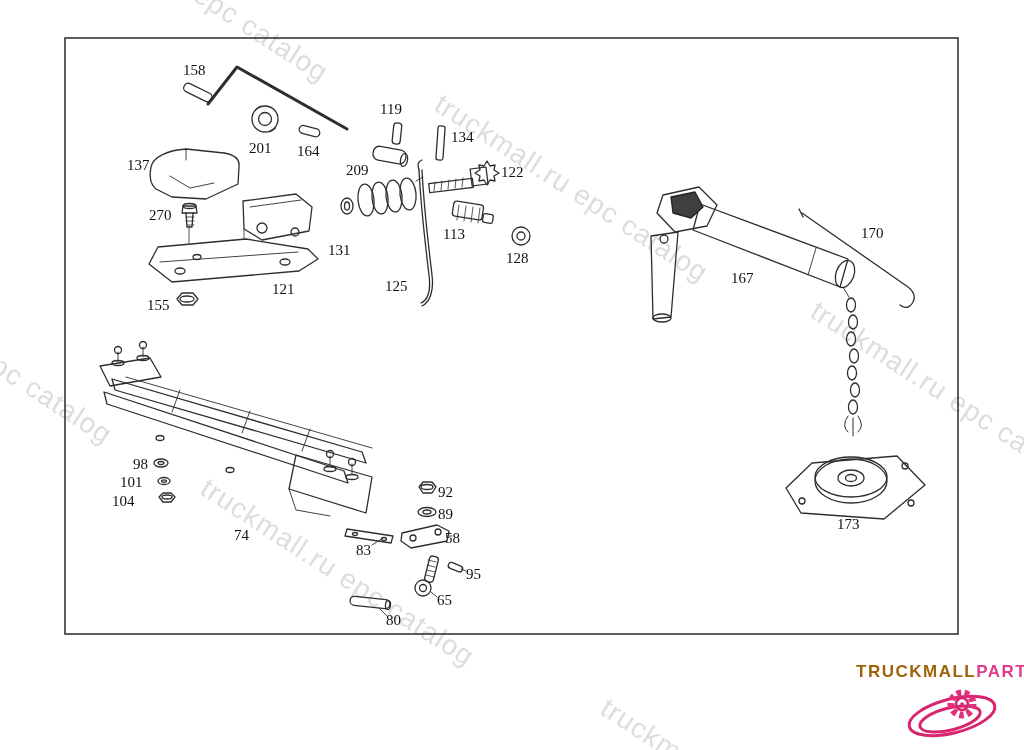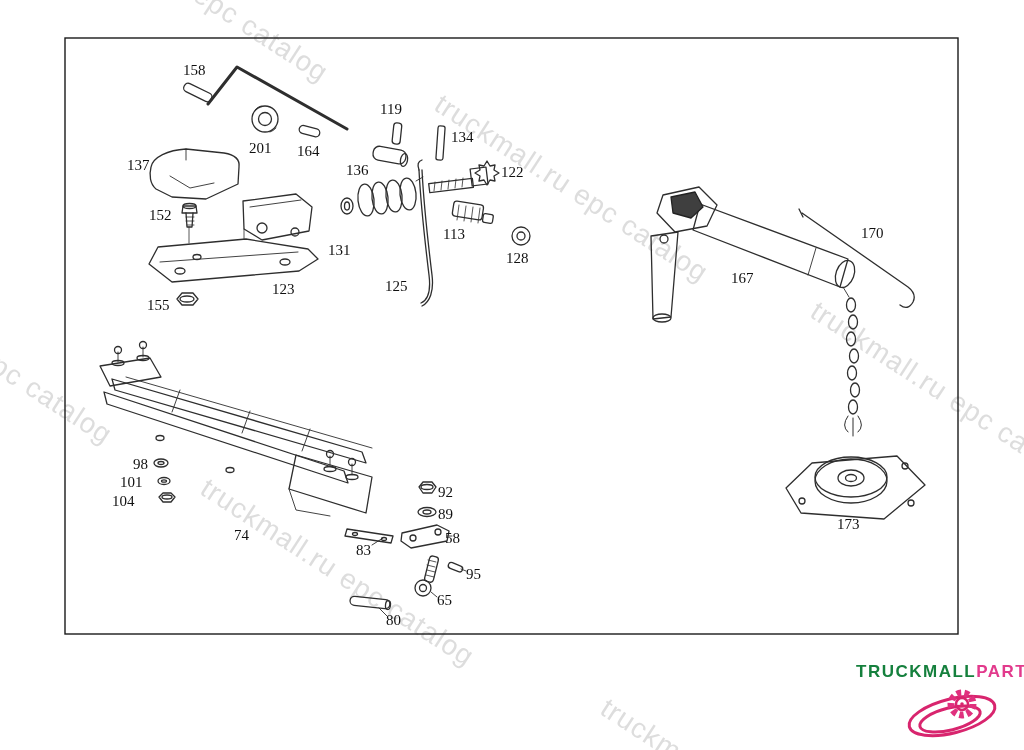--- a/index.html
+++ b/index.html
@@ -6,21 +6,21 @@
   .page{position:relative;width:1024px;height:750px;background:#fff;overflow:hidden;
         font-family:"Liberation Serif", serif;}
   .wm{position:absolute;z-index:1;font-family:"Liberation Sans",sans-serif;
       font-size:28px;color:#c7c7c7;opacity:.6;letter-spacing:1px;white-space:nowrap;
       transform:rotate(33deg);transform-origin:0 0;pointer-events:none;}
   svg.diagram{position:absolute;left:0;top:0;z-index:2;}
   .lbl{position:absolute;z-index:3;font:15px "Liberation Serif", serif;color:#101010;}
   .logo{position:absolute;left:856px;top:662px;z-index:4;width:160px;}
   .logo-text{font-family:"Liberation Sans",sans-serif;font-weight:bold;font-size:17px;
              letter-spacing:1.5px;white-space:nowrap;}
-  .logo-brand{color:#15803d;}
+  .logo-brand{color:#a16207;}
   .logo-suffix{color:#e23a8c;}
   .logo-icon{margin-left:34px;margin-top:0px;}
 </style>
 </head>
 <body>
 
 <div class="page">
 
   <div class="wm" style="left:66px;top:-112px">truckmall.ru epc catalog</div>
   <div class="wm" style="left:446px;top:88px">truckmall.ru epc catalog</div>
@@ -237,29 +237,29 @@
         <path d="M387,616 L379,608"></path>
       </g>
     </g>
   </svg>
 
   <span class="lbl" style="left:183px;top:62px">158</span>
   <span class="lbl" style="left:249px;top:140px">201</span>
   <span class="lbl" style="left:297px;top:143px">164</span>
   <span class="lbl" style="left:380px;top:101px">119</span>
   <span class="lbl" style="left:451px;top:129px">134</span>
-  <span class="lbl" style="left:346px;top:162px">136</span>
+  <span class="lbl" style="left:346px;top:162px">209</span>
   <span class="lbl" style="left:501px;top:164px">122</span>
   <span class="lbl" style="left:127px;top:157px">137</span>
-  <span class="lbl" style="left:149px;top:207px">152</span>
+  <span class="lbl" style="left:149px;top:207px">270</span>
   <span class="lbl" style="left:328px;top:242px">131</span>
   <span class="lbl" style="left:443px;top:226px">113</span>
   <span class="lbl" style="left:506px;top:250px">128</span>
   <span class="lbl" style="left:147px;top:297px">155</span>
-  <span class="lbl" style="left:272px;top:281px">123</span>
+  <span class="lbl" style="left:272px;top:281px">121</span>
   <span class="lbl" style="left:385px;top:278px">125</span>
   <span class="lbl" style="left:731px;top:270px">167</span>
   <span class="lbl" style="left:861px;top:225px">170</span>
   <span class="lbl" style="left:133px;top:456px">98</span>
   <span class="lbl" style="left:120px;top:474px">101</span>
   <span class="lbl" style="left:112px;top:493px">104</span>
   <span class="lbl" style="left:234px;top:527px">74</span>
   <span class="lbl" style="left:438px;top:484px">92</span>
   <span class="lbl" style="left:438px;top:506px">89</span>
   <span class="lbl" style="left:445px;top:530px">58</span>

